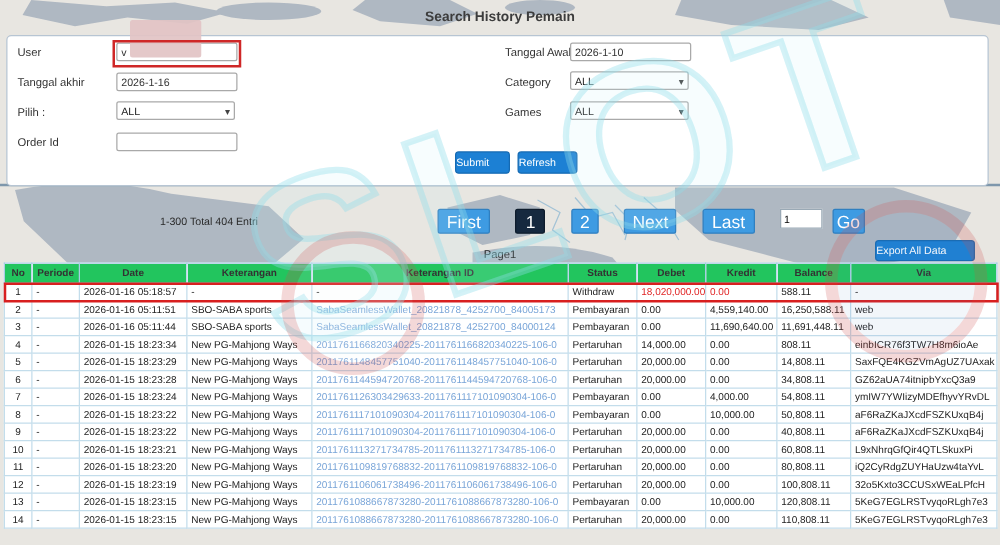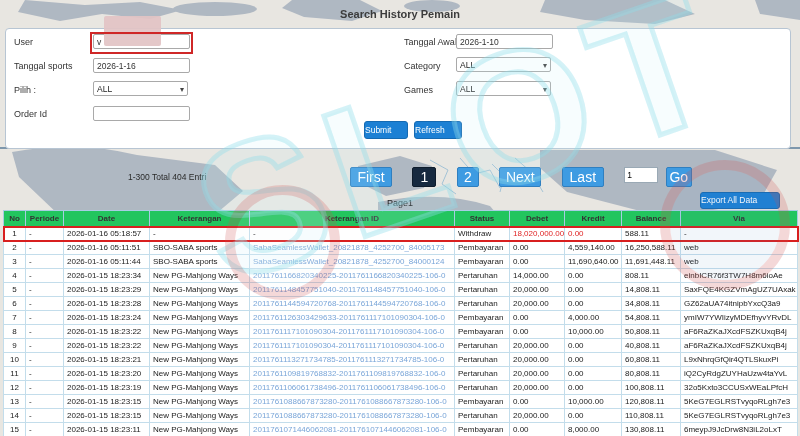--- a/index.html
+++ b/index.html
@@ -79,21 +79,21 @@
   </svg>
 
   <div class="page-title">Search History Pemain</div>
 
   <div class="panel">
     <span class="f-label" style="left:8px;top:8px;">User</span>
     <input class="f-input" style="left: 87px; top: 5px;" value="v">
     <div class="user-redact"></div>
     <div class="user-annot"></div>
 
-    <span class="f-label" style="left:8px;top:32px;">Tanggal sports</span>
+    <span class="f-label" style="left:8px;top:32px;">Tanggal akhir</span>
     <input class="f-input" style="left: 87px; top: 29px;" value="2026-1-16">
 
     <span class="f-label" style="left:8px;top:56px;">Pilih :</span>
     <div class="f-select" style="left:87px;top:52px;">
       <span>ALL</span>
       <span class="arr">▾</span>
     </div>
 
     <span class="f-label" style="left:8px;top:80px;">Order Id</span>
     <input class="f-input" style="left: 87px; top: 77px;" value="">
@@ -324,32 +324,20 @@
             <td>-</td>
             <td>2026-01-15 18:23:15</td>
             <td>New PG-Mahjong Ways</td>
             <td class="link">2011761088667873280-2011761088667873280-106-0</td>
             <td>Pertaruhan</td>
             <td>20,000.00</td>
             <td>0.00</td>
             <td>110,808.11</td>
             <td>5KeG7EGLRSTvyqoRLgh7e3</td>
           </tr>
-          <tr>
-            <td class="c-no">15</td>
-            <td>-</td>
-            <td>2026-01-15 18:23:11</td>
-            <td>New PG-Mahjong Ways</td>
-            <td class="link">2011761071446062081-2011761071446062081-106-0</td>
-            <td>Pembayaran</td>
-            <td>0.00</td>
-            <td>8,000.00</td>
-            <td>130,808.11</td>
-            <td>6meypJ9JcDrw8N3iL2oLxT</td>
-          </tr>
         </tbody>
     </table>
   </div>
 
   <div class="wm wm1">SLOT</div>
   <div class="roundel r1"></div>
   <div class="roundel r2"></div>
 
 </div>
 

